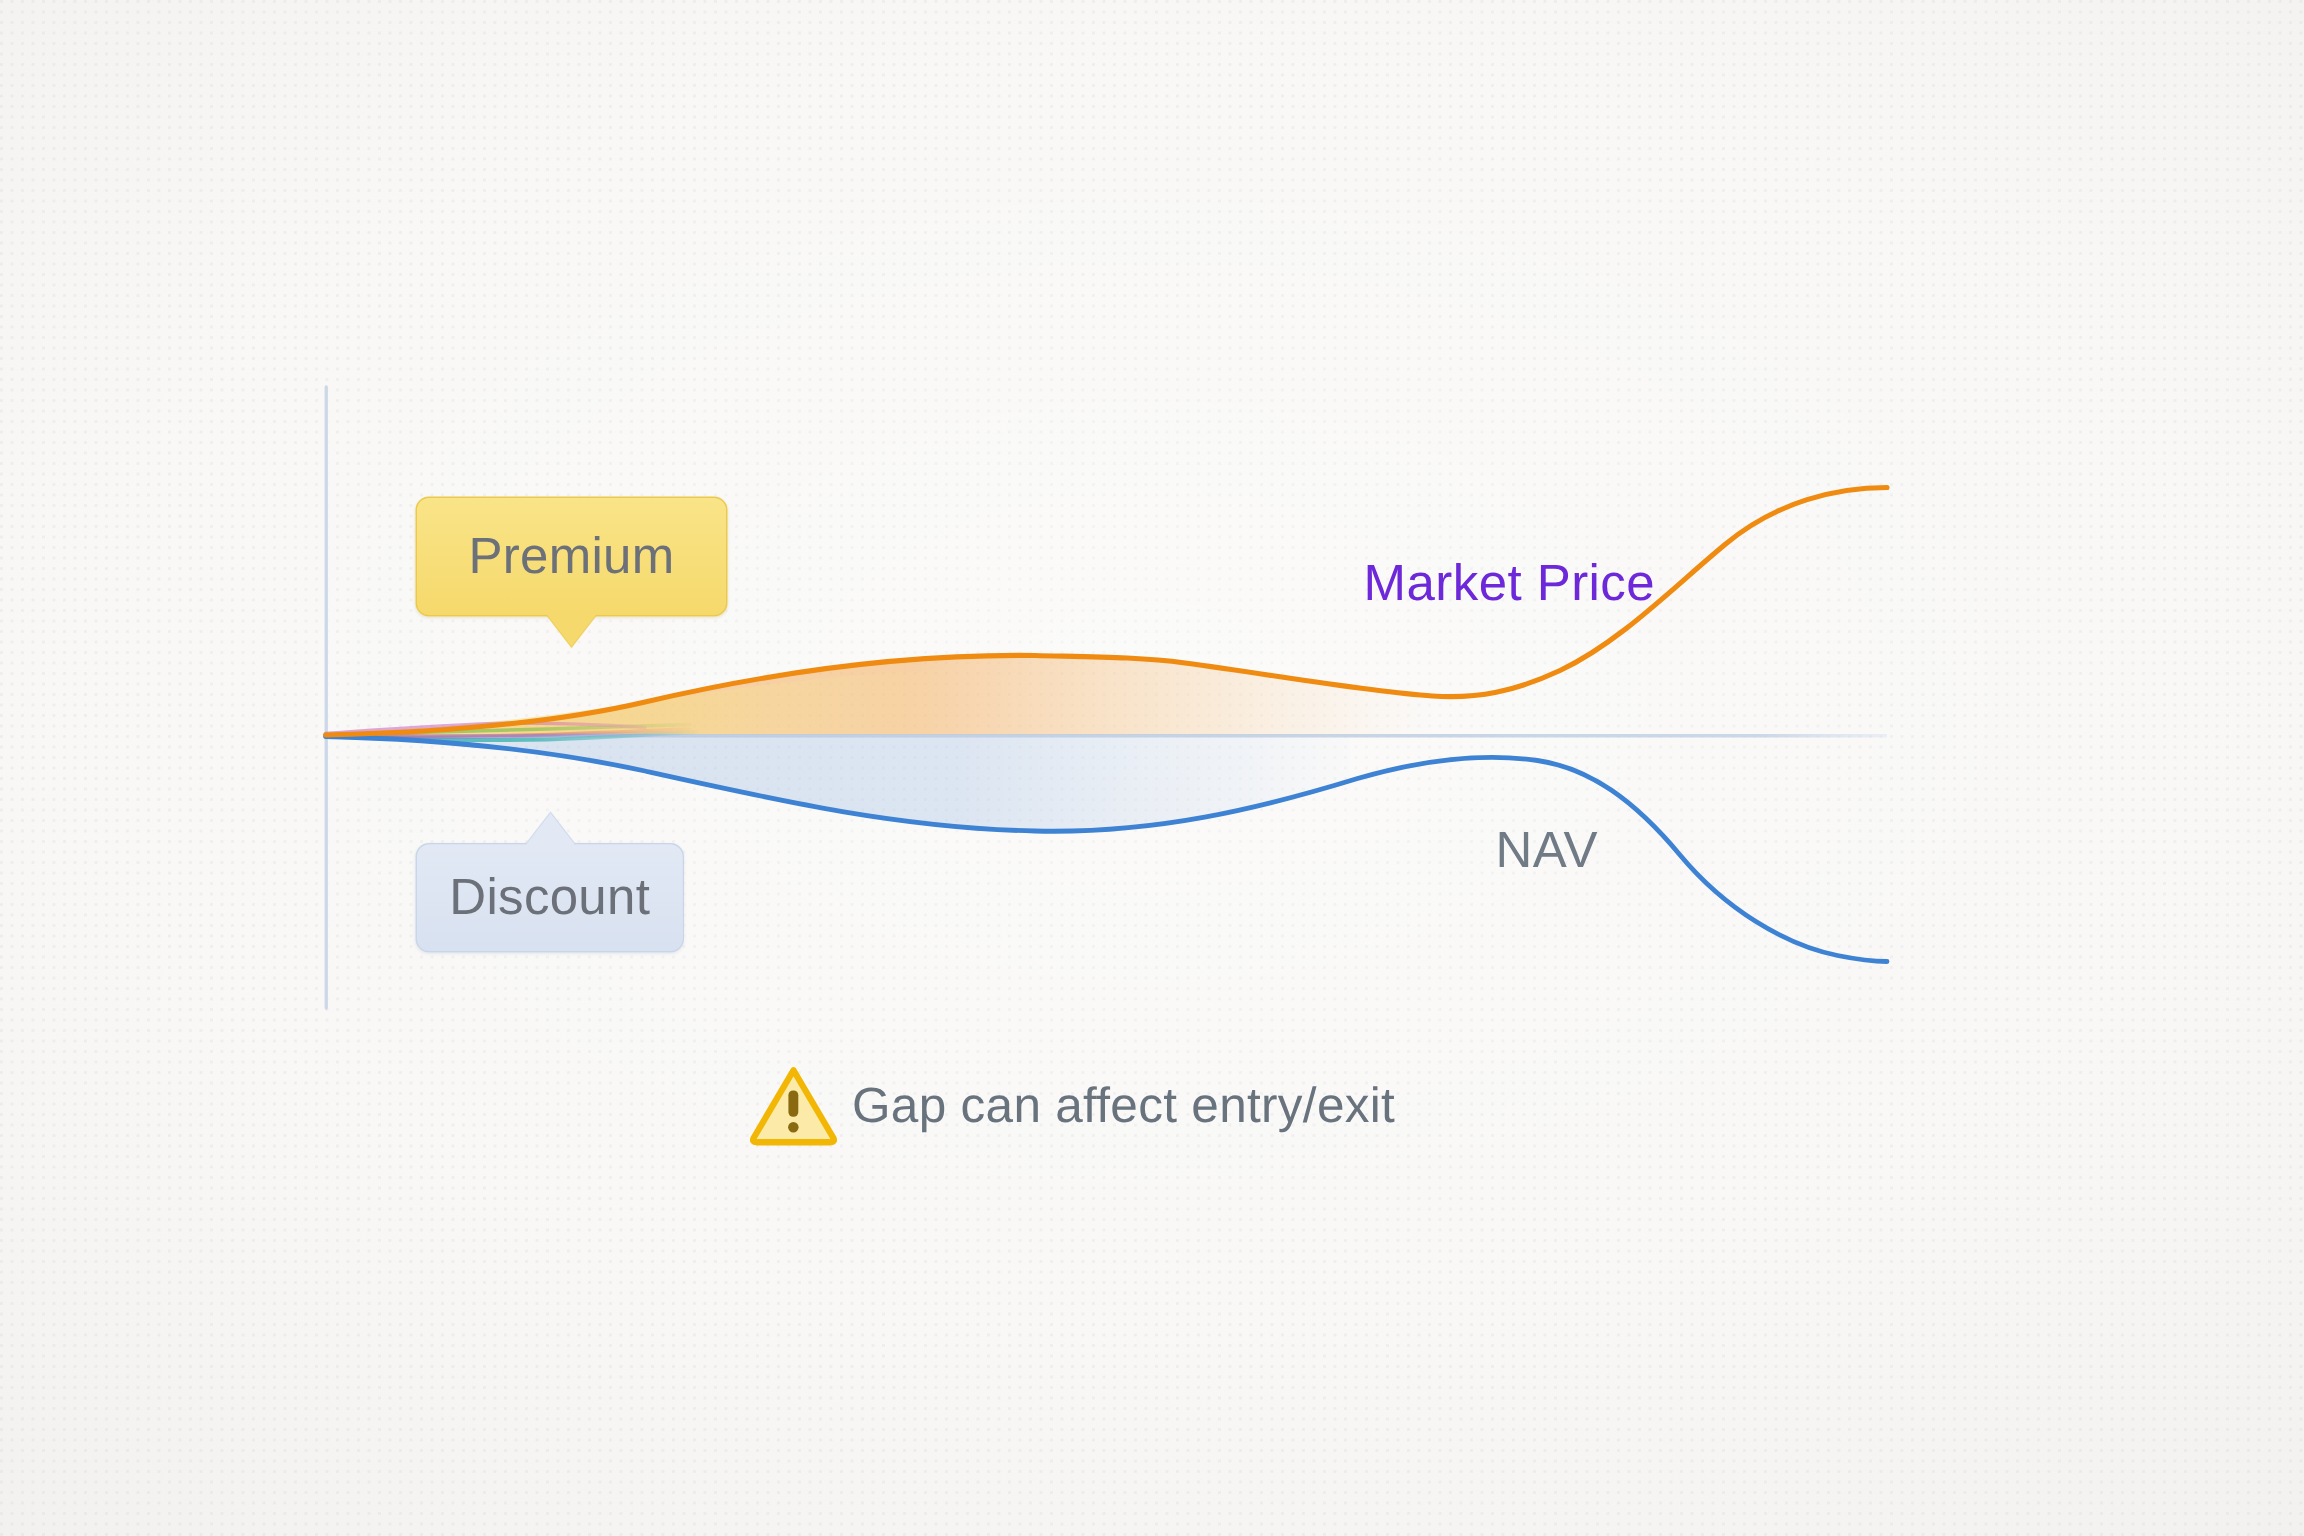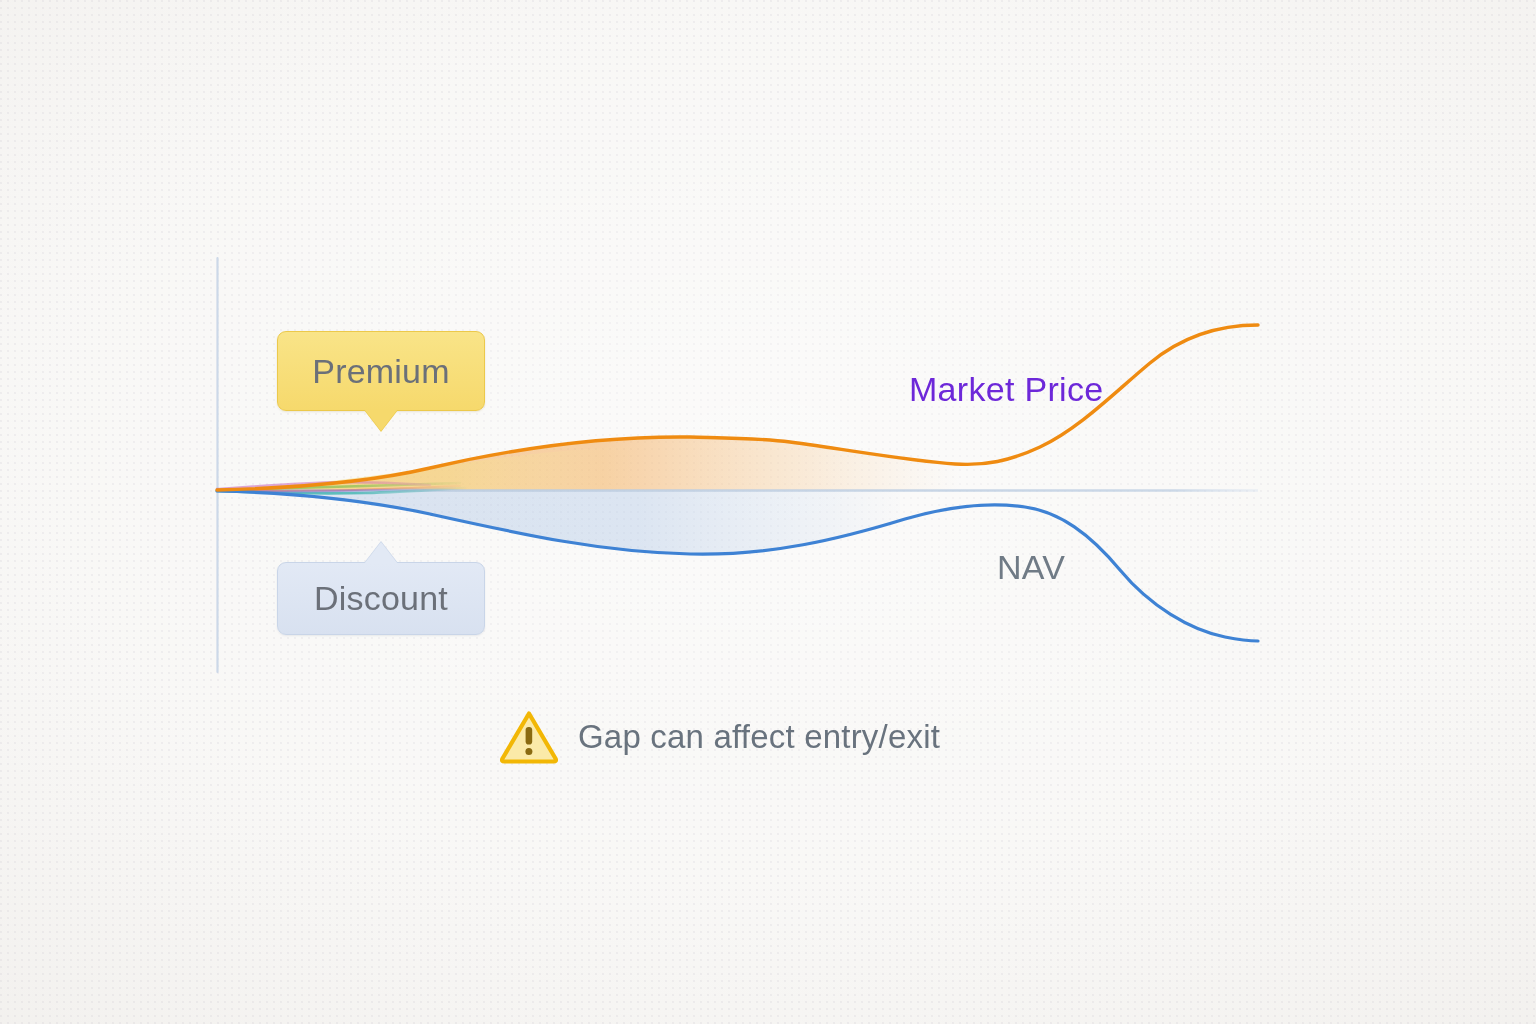--- a/index.html
+++ b/index.html
@@ -78,21 +78,21 @@
     margin-left: -17px;
     width: 0; height: 0;
     border-left: 17px solid transparent;
     border-right: 17px solid transparent;
     border-top: 22px solid #f6d96c;
     filter: drop-shadow(0 1px 0 #ecc94b);
   }
   #callout-discount {
     left: 277px;
     top: 562px;
-    width: 208px;
+    width: 179px;
     height: 73px;
     background: linear-gradient(180deg, #e2e9f5 0%, #d8e1f0 100%);
     border: 1.5px solid #c9d5e8;
     box-shadow: 0 1px 2px rgba(120,135,165,0.14);
   }
   #callout-discount .tail {
     position: absolute;
     left: 50%;
     top: -21px;
     margin-left: -17px;
@@ -123,21 +123,21 @@
     color: #707b86;
   }
 
   
   #footnote {
     position: absolute;
     left: 498px;
     top: 708px;
     display: flex;
     align-items: center;
-    gap: 18px;
+    gap: 8px;
     user-select: none;
   }
   #footnote .note-text {
     font-size: 33px;
     color: #69737e;
     letter-spacing: 0.2px;
     white-space: nowrap;
   }
 </style>
 </head>

